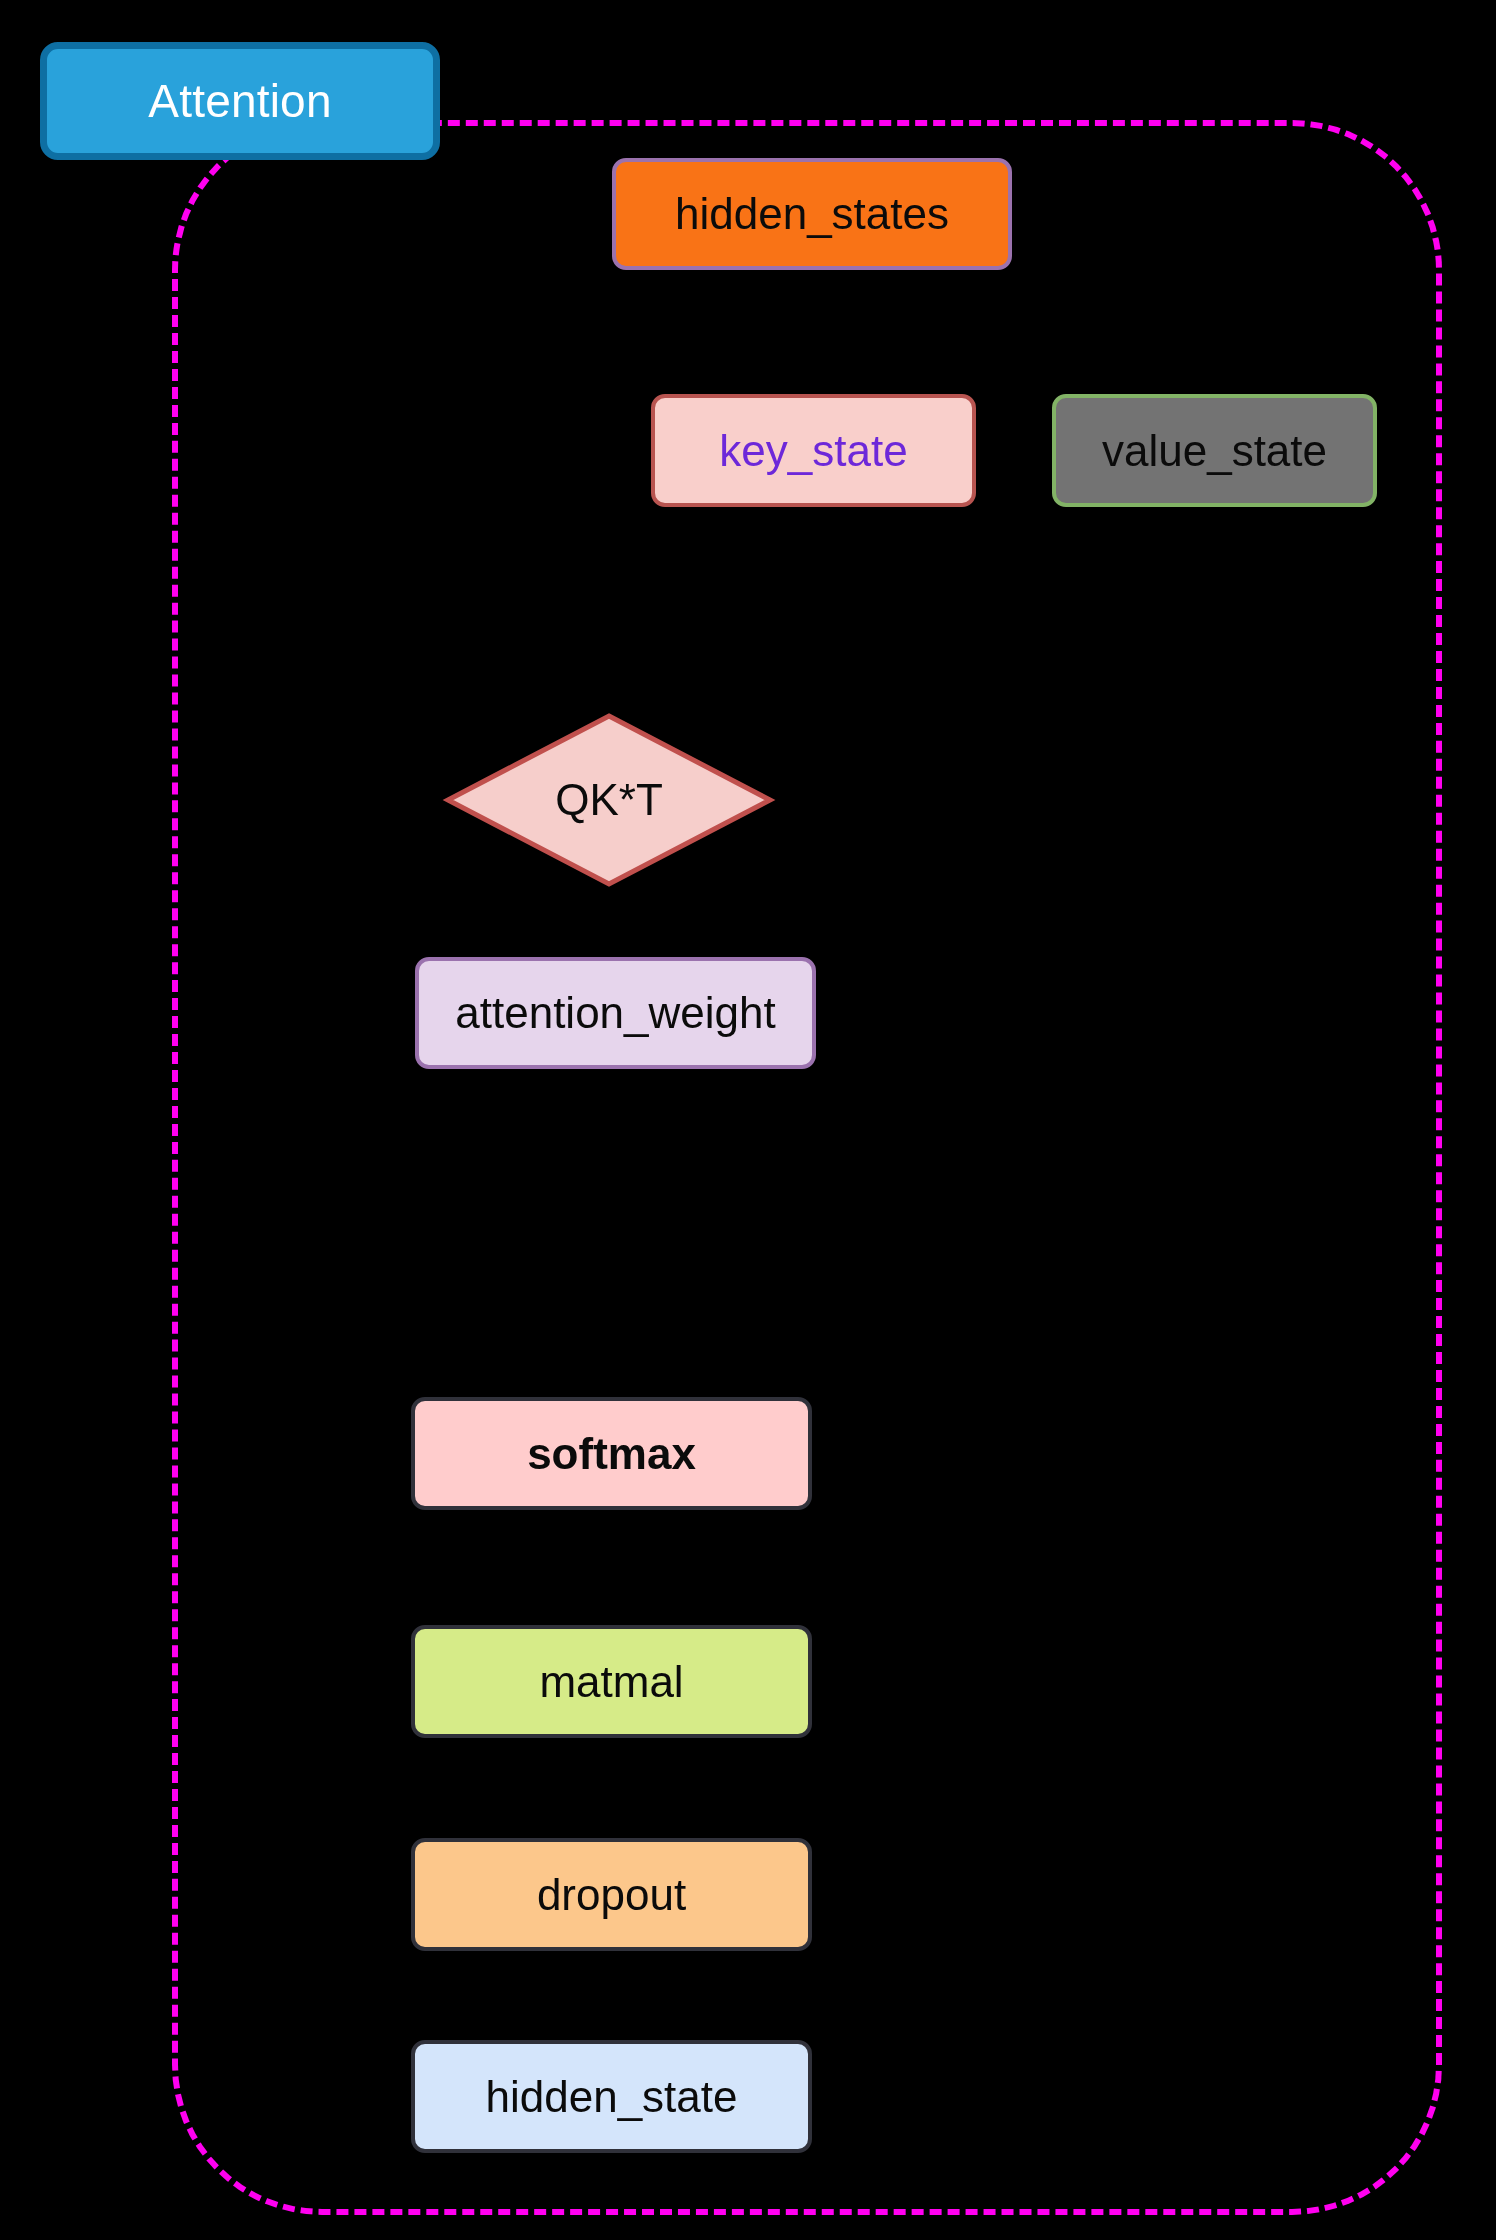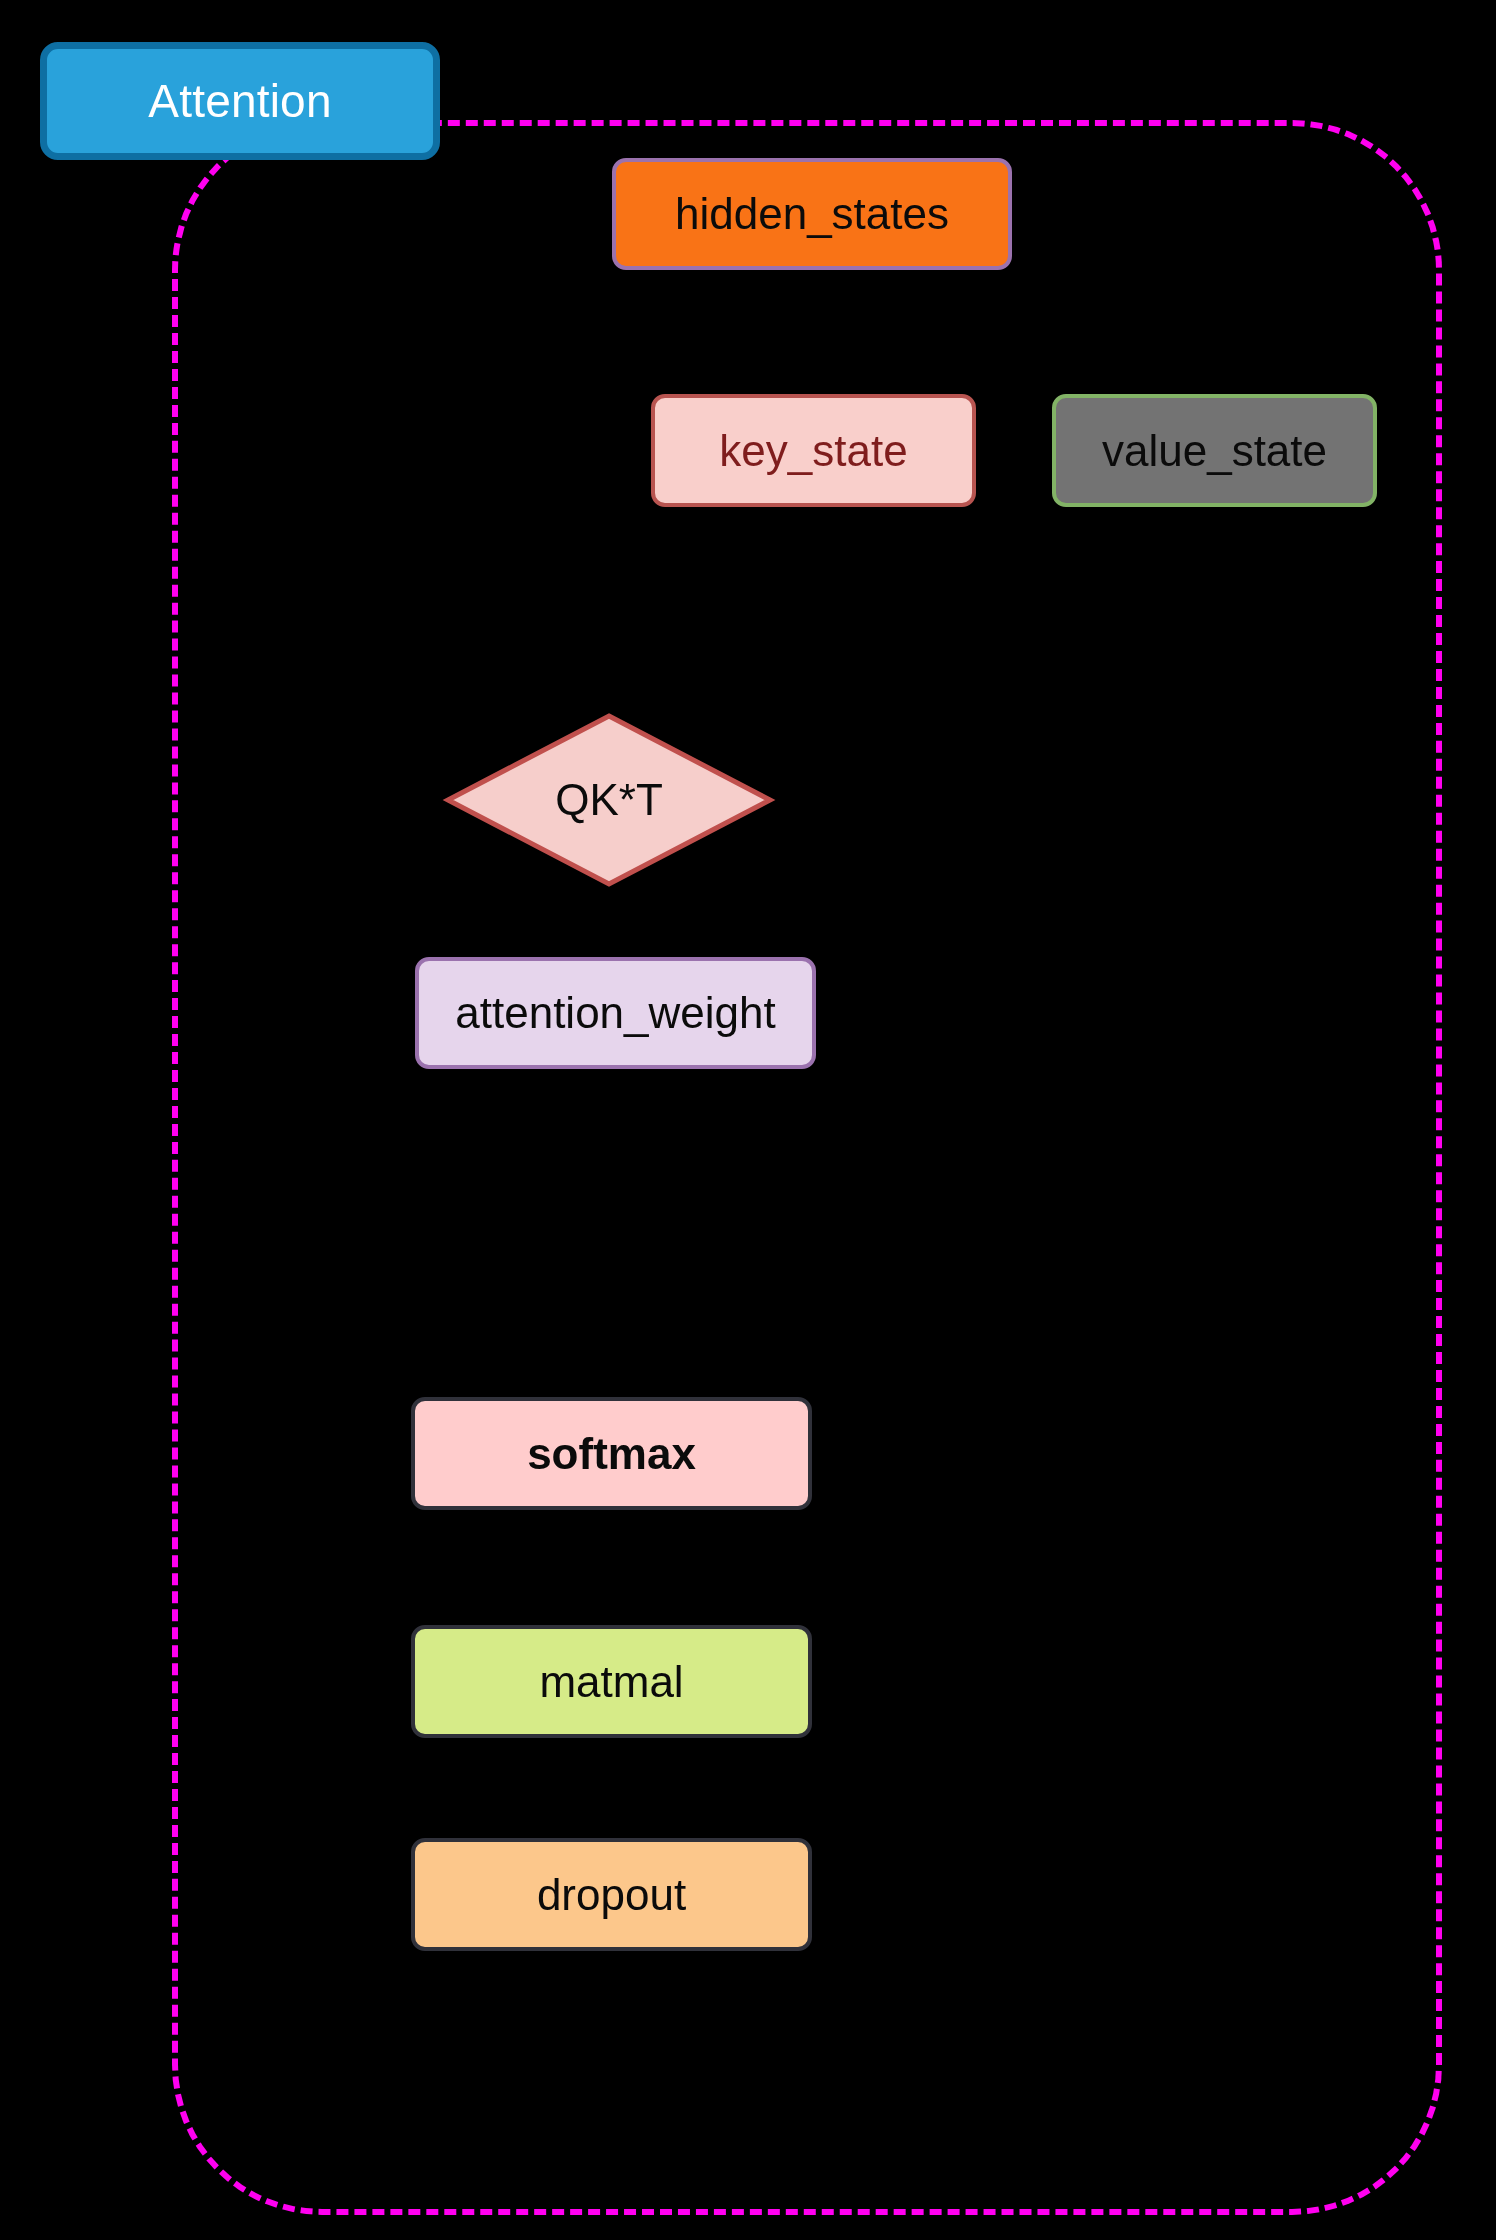--- a/index.html
+++ b/index.html
@@ -114,21 +114,21 @@
   <div class="subgraph-title" style="background: rgb(41, 162, 219); border-color: rgb(14, 111, 163);">
     <span style="color: rgb(255, 255, 255);">Attention</span>
   </div>
 
   <div class="node" id="n-hidden_states" style="left: 612px; top: 158px; width: 400px; height: 112px; background: #f97316; border-color: rgb(155, 114, 174);">
     <span style="color: rgb(11, 11, 11);">hidden_states</span>
   </div>
 
 
   <div class="node" id="n-key_state" style="left: 651px; top: 394px; width: 325px; height: 113px; background: rgb(249, 207, 203); border-color: rgb(184, 84, 80);">
-    <span style="color: #7f1d1d;">key_state</span>
+    <span style="color: #6d28d9;">key_state</span>
   </div>
 
   <div class="node" id="n-value_state" style="left: 1052px; top: 394px; width: 325px; height: 113px; background: #737373; border-color: rgb(130, 179, 102);">
     <span style="color: rgb(11, 11, 11);">value_state</span>
   </div>
 
   <div class="diamond-wrap" id="n-qkt" style="left: 444px; top: 712px; width: 330px; height: 176px;">
     <svg id="qkt-svg" width="330" height="176" viewBox="0 0 330 176">
       <polygon id="qkt-poly" points="165,4 326,88 165,172 4,88" fill="#F6CECB" stroke="#C0504D" stroke-width="5" stroke-linejoin="miter"></polygon>
     </svg>
@@ -147,14 +147,17 @@
   </div>
 
   <div class="node" id="n-matmal" style="left: 411px; top: 1625px; width: 401px; height: 113px; background: rgb(214, 235, 136); border-color: rgb(48, 49, 58);">
     <span style="color: rgb(11, 11, 11);">matmal</span>
   </div>
 
   <div class="node" id="n-dropout" style="left: 411px; top: 1838px; width: 401px; height: 113px; background: rgb(252, 199, 139); border-color: rgb(48, 49, 58);">
     <span style="color: rgb(11, 11, 11);">dropout</span>
   </div>
 
+  <div class="node" id="n-hidden_state" style="left: 411px; top: 2040px; width: 401px; height: 113px; background: rgb(212, 229, 251); border-color: rgb(48, 49, 58);">
+    <span style="color: rgb(11, 11, 11);">hidden_state</span>
+  </div>
 
 </div>
 
 </body></html>

